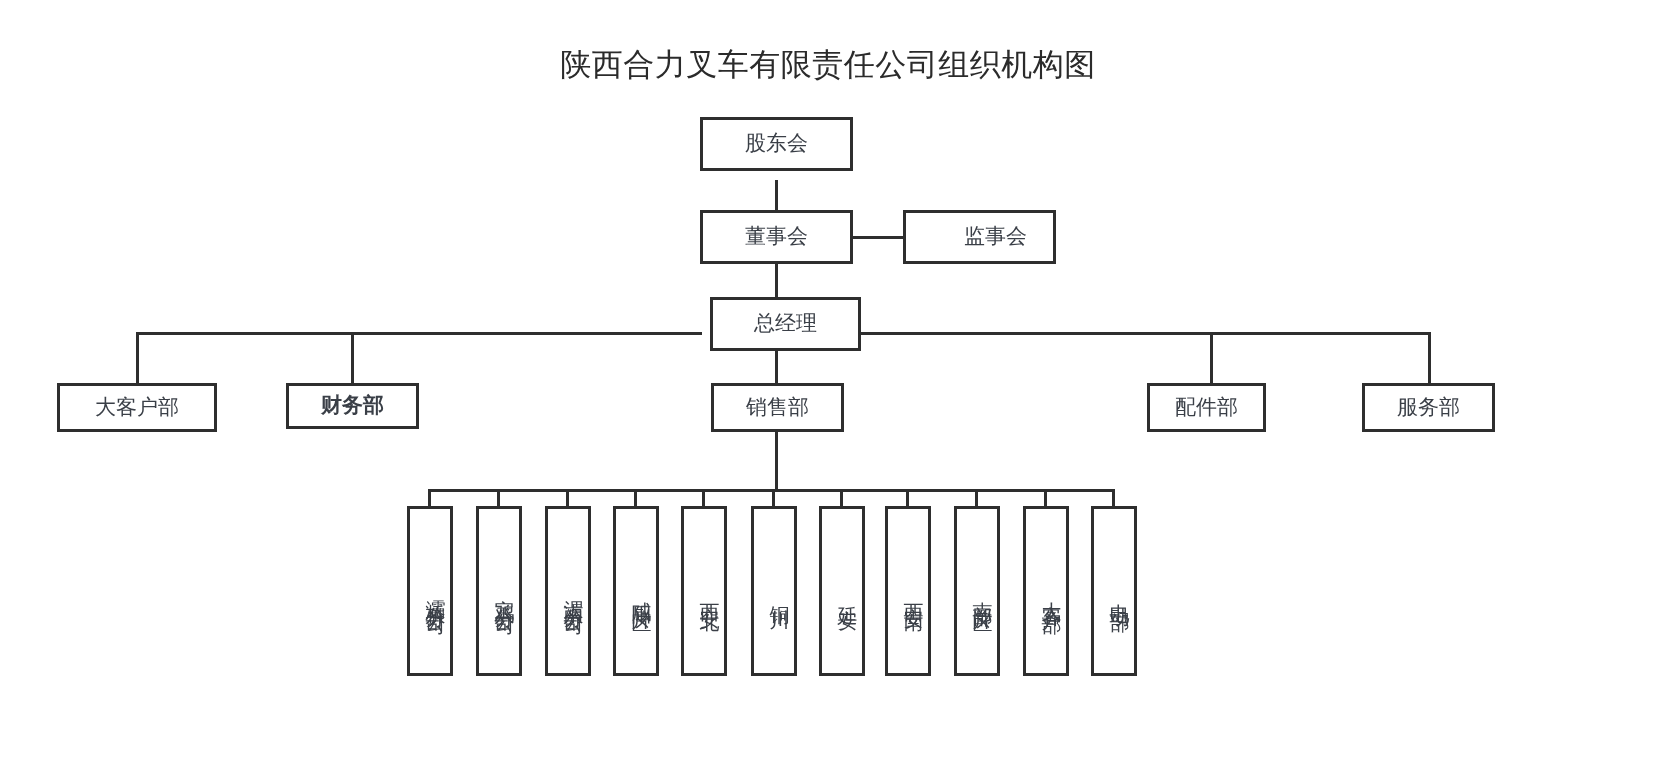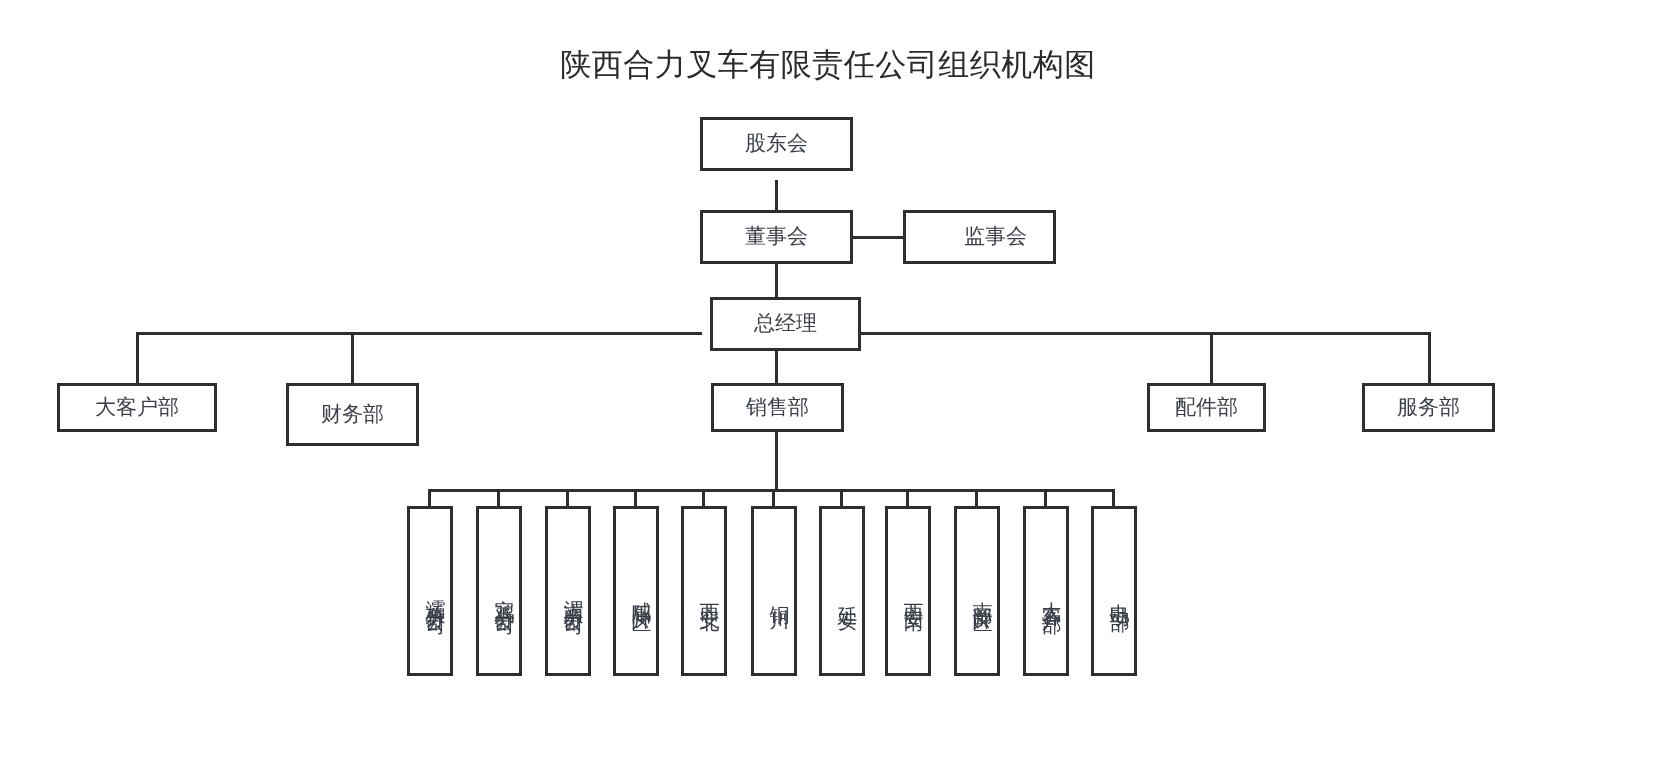--- a/index.html
+++ b/index.html
@@ -113,21 +113,21 @@
 
   <div class="node" style="left:700px; top:117px; width:153px; height:54px;">股东会</div>
 
   <div class="node" style="left:700px; top:210px; width:153px; height:54px;">董事会</div>
 
   <div class="node" style="left:903px; top:210px; width:153px; height:54px;padding-left:32px;">监事会</div>
 
   <div class="node" style="left:700px; top:297px; width:151px; height:54px;margin-left:10px;">总经理</div>
 
   <div class="node" style="left:57px; top:383px; width:160px; height:49px;">大客户部</div>
-  <div class="node" style="left:286px; top:383px; width:133px; height:63px;">财务部</div>
+  <div class="node" style="left:286px; top:383px; width:133px; height:46px;font-weight:bold;">财务部</div>
   <div class="node" style="left:711px; top:383px; width:133px; height:49px;">销售部</div>
   <div class="node" style="left:1147px; top:383px; width:119px; height:49px;">配件部</div>
   <div class="node" style="left:1362px; top:383px; width:133px; height:49px;">服务部</div>
 
   <div class="node vert" style="left:407px; top:506px; width:46px; height:170px;">灞桥分公司</div>
   <div class="node vert" style="left:476px; top:506px; width:46px; height:170px;">宝鸡分公司</div>
   <div class="node vert" style="left:545px; top:506px; width:46px; height:170px;">渭南分公司</div>
   <div class="node vert" style="left:613px; top:506px; width:46px; height:170px;">咸阳片区</div>
   <div class="node vert" style="left:681px; top:506px; width:46px; height:170px;">西安北</div>
   <div class="node vert" style="left:751px; top:506px; width:46px; height:170px;">铜川</div>

